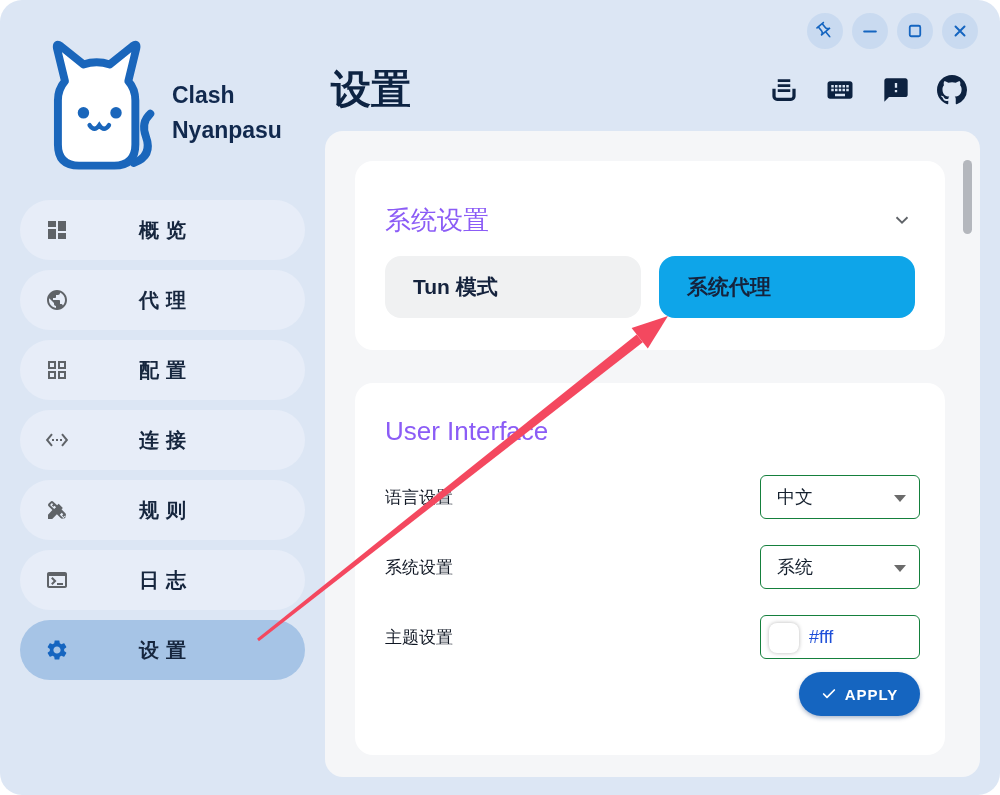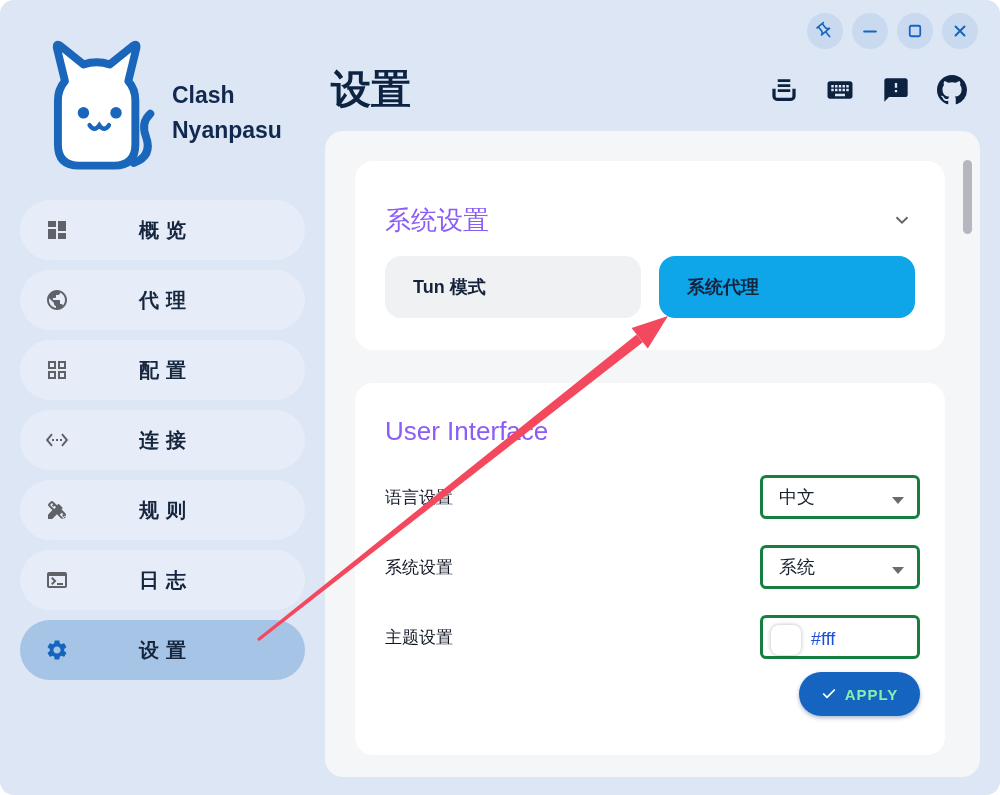--- a/index.html
+++ b/index.html
@@ -1,18 +1,18 @@
 <!DOCTYPE html>
 <html><head>
 <meta charset="utf-8">
 <style>
   html,body{margin:0;padding:0;background:#fff;}
   #window{
     position:relative;width:1000px;height:795px;background:#dce6f4;
-    border-radius:14px;overflow:hidden;
+    border-radius:22px;overflow:hidden;
     font-family:"Liberation Sans","DejaVu Sans",sans-serif;
     -webkit-font-smoothing:antialiased;
   }
   
   .win-btn{position:absolute;top:13px;width:36px;height:36px;border-radius:50%;
     background:#c9daf0;display:flex;align-items:center;justify-content:center;color:#1565c0;cursor:pointer;}
   #btn-pin{left:807px}#btn-min{left:852px}#btn-max{left:897px}#btn-close{left:942px}
   
   .logo{position:absolute;left:28px;top:34px;width:132px;height:148px;}
   .app-name{position:absolute;left:172px;top:78px;font-size:23px;font-weight:700;color:#11294e;line-height:35px;}
@@ -35,35 +35,35 @@
   
   .card{position:absolute;background:#fff;border-radius:18px;}
   #card-system{left:355px;top:161px;width:590px;height:189px;}
   #card-ui{left:355px;top:383px;width:590px;height:372px;}
   .card-title{position:absolute;left:30px;font-size:26px;font-weight:500;color:#8b5cf6;}
   #card-system .card-title{top:42px;}
   #card-ui .card-title{top:33px;}
   .expand{position:absolute;right:32px;top:48px;width:22px;height:22px;color:#5f6368;cursor:pointer;}
   .sys-buttons{position:absolute;left:30px;top:95px;width:530px;display:flex;gap:18px;}
   .sys-btn{flex:1;height:62px;border-radius:16px;display:flex;align-items:center;
-    padding-left:28px;box-sizing:border-box;font-size:18px;font-weight:700;color:#15233d;cursor:pointer;}
+    padding-left:28px;box-sizing:border-box;font-size:21px;font-weight:700;color:#15233d;cursor:pointer;}
   .sys-btn.plain{background:#f0f1f2;}
   .sys-btn.hl{background:#0ea5e9;}
   
   .row-label{position:absolute;left:30px;font-size:17px;font-weight:400;color:#101724;}
   .ctl{position:absolute;left:405px;width:160px;height:44px;box-sizing:border-box;
-    border:3px solid #15803d;border-radius:6px;background:#fff;display:flex;align-items:center;cursor:pointer;}
+    border:1px solid #15803d;border-radius:6px;background:#fff;display:flex;align-items:center;cursor:pointer;}
   .ctl .val{padding-left:16px;font-size:18px;color:#15202e;}
   .caret{position:absolute;right:13px;top:19px;width:0;height:0;
     border-left:6px solid transparent;border-right:6px solid transparent;border-top:7px solid #6b6b6b;}
   .swatch{position:absolute;left:8px;top:7px;width:30px;height:30px;border-radius:8px;
     box-shadow:0 0 4px rgba(0,0,0,.28);}
   .color-val{position:absolute;left:48px;top:11px;font-size:18px;color:#1d4ed8;}
   .apply-btn{position:absolute;left:444px;top:289px;width:121px;height:44px;border-radius:22px;border:none;
-    background:#1565c0;color:#86efac;font-family:inherit;font-size:15px;font-weight:700;letter-spacing:1px;
+    background:#1565c0;color:#ffffff;font-family:inherit;font-size:15px;font-weight:700;letter-spacing:1px;
     display:flex;align-items:center;justify-content:center;gap:8px;cursor:pointer;box-shadow:0 2px 4px rgba(13,50,110,.35);text-align:center;}
   
   .anno{position:absolute;left:0;top:0;pointer-events:none;z-index:50;}
   svg{display:block;}
 </style>
 </head>
 <body>
 
 <div id="window">
 

